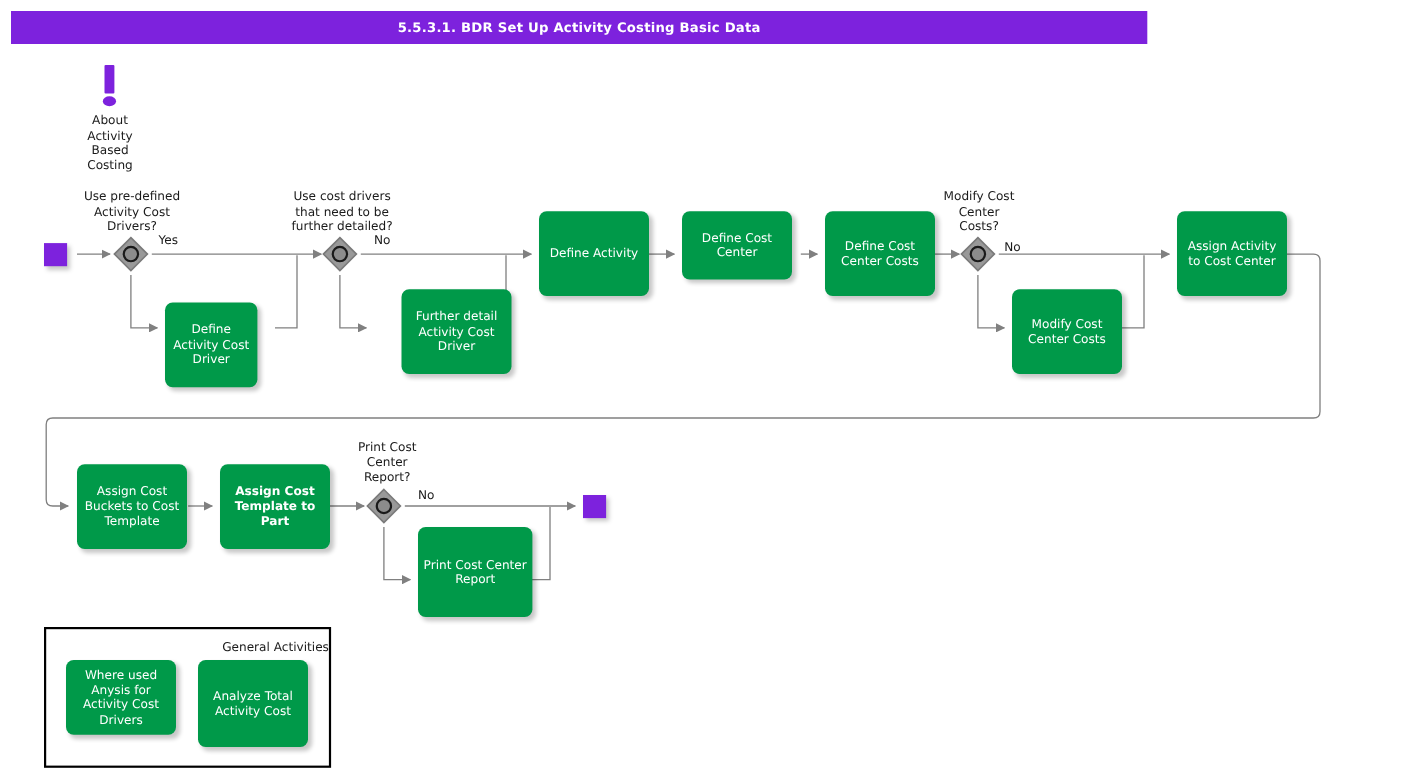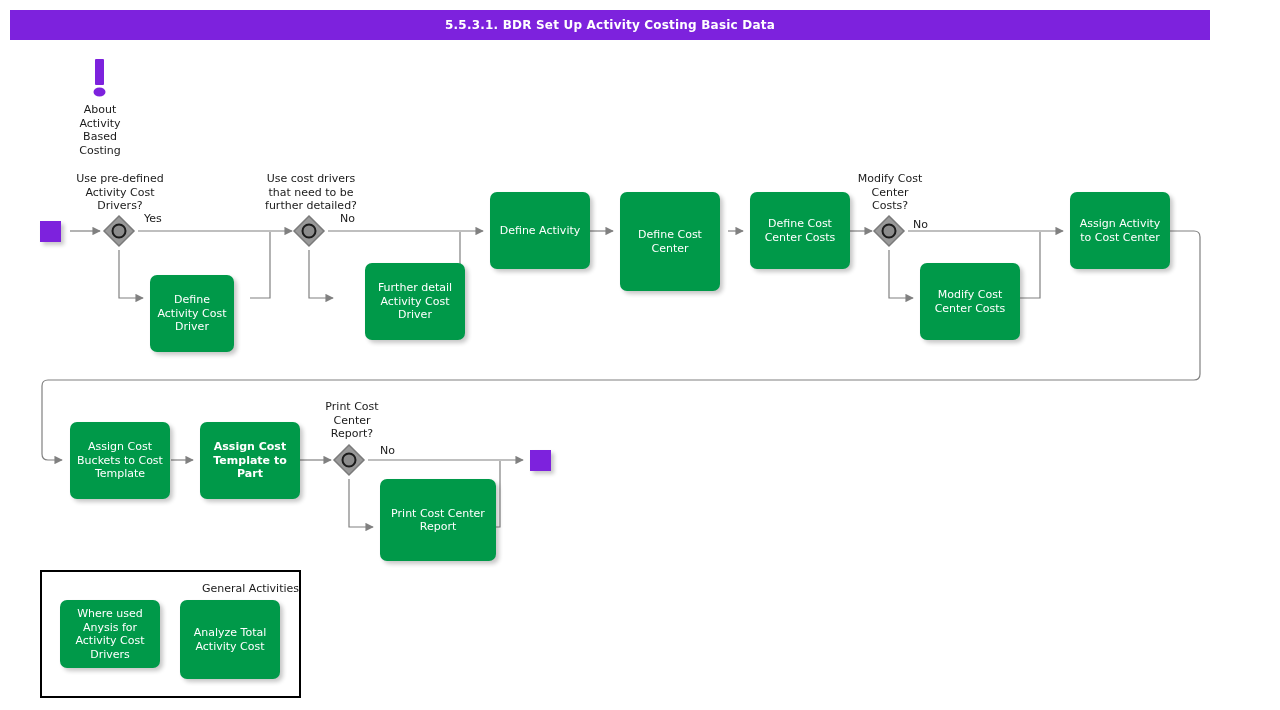--- a/index.html
+++ b/index.html
@@ -14,21 +14,21 @@
     position: relative;
     font-family: "DejaVu Sans", "Liberation Sans", sans-serif;
     overflow: hidden;
   }
 
   
   #title-bar {
     position: absolute;
     left: 10px;
     top: 10px;
-    width: 1200px;
+    width: 1033px;
     height: 30px;
     background: #7d22dd;
     color: #ffffff;
     font-size: 12px;
     font-weight: bold;
     display: flex;
     align-items: center;
     justify-content: center;
     letter-spacing: 0.2px;
     text-align: center;
@@ -231,40 +231,40 @@
 
 <div class="proc" style="left:150px; top:263px; width:84px; height:77px;margin-top:12px;">Define Activity
 Cost Driver</div>
 
 <div class="proc" style="left:340px; top:263px; width:100px; height:77px;margin-left:25px;">Further detail
 Activity Cost
 Driver</div>
 
 <div class="proc" style="left:490px; top:192px; width:100px; height:77px;">Define Activity</div>
 
-<div class="proc" style="left:620px; top:192px; width:100px; height:99px;">Define Cost
+<div class="proc" style="left:620px; top:192px; width:100px; height:62px;">Define Cost
 Center</div>
 
 <div class="proc" style="left:750px; top:192px; width:100px; height:77px;">Define Cost
 Center Costs</div>
 
 <div class="proc" style="left:920px; top:263px; width:100px; height:77px;">Modify Cost
 Center Costs</div>
 
 <div class="proc" style="left:1070px; top:192px; width:100px; height:77px;">Assign Activity
 to Cost Center</div>
 
 <div class="proc" style="left:70px; top:422px; width:100px; height:77px;">Assign Cost
 Buckets to Cost
 Template</div>
 
 <div class="proc" style="left:200px; top:422px; width:100px; height:77px;font-weight:bold;">Assign Cost
 Template to Part</div>
 
-<div class="proc" style="left:380px; top:479px; width:116px; height:82px;">Print Cost
+<div class="proc" style="left:380px; top:479px; width:104px; height:82px;">Print Cost
 Center Report</div>
 
 <div id="legend-box">
   <div id="legend-title">General Activities</div>
 </div>
 <div class="proc" style="left:60px; top:600px; width:100px; height:68px;">Where used
 Anysis for
 Activity Cost
 Drivers</div>
 <div class="proc" style="left:180px; top:600px; width:100px; height:79px;">Analyze Total

